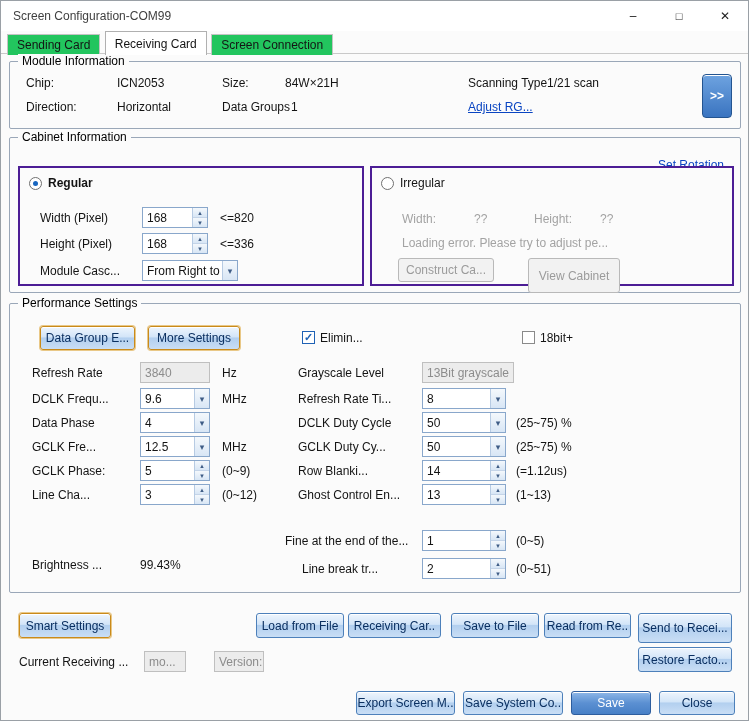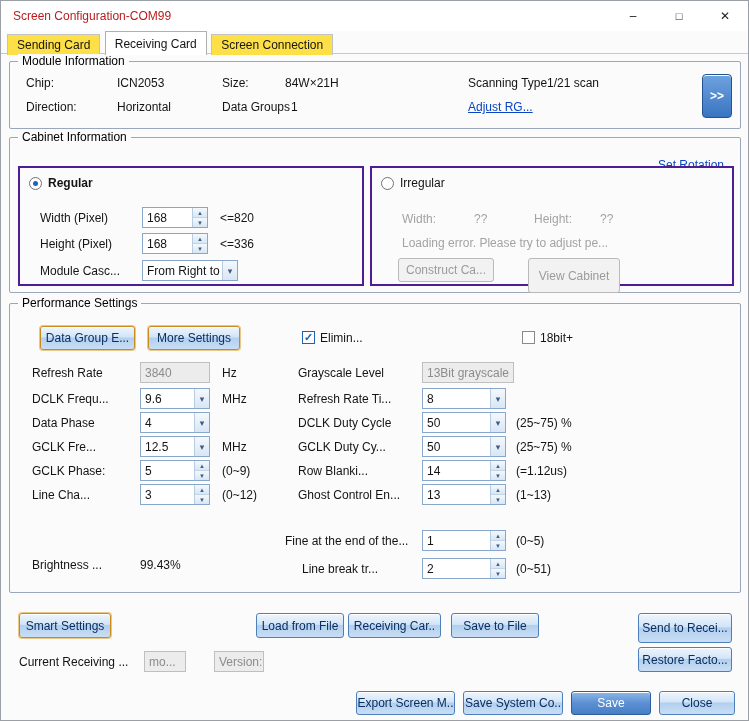--- a/index.html
+++ b/index.html
@@ -2,28 +2,28 @@
 <html><head>
 <meta charset="utf-8">
 <style>
   * { margin:0; padding:0; box-sizing:border-box; }
   html,body { width:749px; height:721px; }
   body { font-family:"Liberation Sans", sans-serif; font-size:12px; color:#141414; background:#fbfbfb; }
   #app { position:relative; width:749px; height:721px; overflow:hidden; background:#fbfbfb; border:1px solid #9aa0a6; }
 
   
   .titlebar { position:absolute; top:0; left:0; right:0; height:30px; background:#ffffff; display:flex; align-items:center; }
-  .titlebar .title { padding-left:12px; font-size:12px; color:#b91c1c; }
+  .titlebar .title { padding-left:12px; font-size:12px; color:#404040; }
   .wcontrols { margin-left:auto; display:flex; height:30px; }
   .wbtn { width:46px; height:30px; display:flex; align-items:center; justify-content:center; font-size:12px; color:#222; cursor:default; }
   .wbtn.max { font-size:11px; }
 
   
   .tabstrip { position:absolute; top:30px; left:0; right:0; height:23px; padding-left:6px; border-bottom:1px solid #c9c9c9; }
-  .tab { display:inline-flex; align-items:center; height:21px; margin-top:2px; padding:0 9px; background:#fde047; border:1px solid #c3c3c3; border-bottom:none; margin-right:1px; position:relative; vertical-align:bottom; }
+  .tab { display:inline-flex; align-items:center; height:21px; margin-top:2px; padding:0 9px; background:#22c55e; border:1px solid #c3c3c3; border-bottom:none; margin-right:1px; position:relative; vertical-align:bottom; }
   .tab.active { background:#fff; height:24px; margin-top:0; z-index:3; border-color:#b0b0b0;text-align:right; }
 
   .page { position:absolute; top:54px; left:0; right:0; bottom:0; background:#fbfbfb;padding-left:15px; }
 
   
   .group { position:absolute; border:1px solid #9aa7b8; border-radius:2px; }
   .gb-label { position:absolute; top:-8px; left:8px; background:#fbfbfb; padding:0 4px; color:#000; }
 
   
   .panel { position:absolute; border:2px solid #4c1d95; background:#fbfbfb; }
@@ -275,20 +275,21 @@
         </span>
       </div>
       <span class="lbl" style="left:506px; top:258px;">(0~51)</span>
     </div>
 
     <div class="btn hl" style="left:18px; top:558px; width:92px; height:25px;">Smart Settings</div>
 
     <div class="btn" style="left:255px; top:558px; width:88px; height:25px;">Load from File</div>
     <div class="btn" style="left:347px; top:558px; width:93px; height:25px;">Receiving Car..</div>
     <div class="btn" style="left:450px; top:558px; width:88px; height:25px;">Save to File</div>
+    <div class="btn" style="left:543px; top:558px; width:87px; height:25px;">Read from Re..</div>
     <div class="btn" style="left:637px; top:558px; width:94px; height:30px;">Send to Recei...</div>
 
     <span class="lbl" style="left:18px; top:600px;">Current Receiving ...</span>
     <div class="dis-input" style="left:143px; top:596px; width:42px; height:21px;">mo...</div>
     <div class="dis-input" style="left:213px; top:596px; width:50px; height:21px;">Version:</div>
     <div class="btn" style="left:637px; top:592px; width:94px; height:25px;">Restore Facto...</div>
 
     <div class="btn" style="left:355px; top:636px; width:99px; height:24px;">Export Screen M..</div>
     <div class="btn" style="left:462px; top:636px; width:100px; height:24px;">Save System Co..</div>
     <div class="btn primary" style="left:570px; top:636px; width:80px; height:24px;">Save</div>

